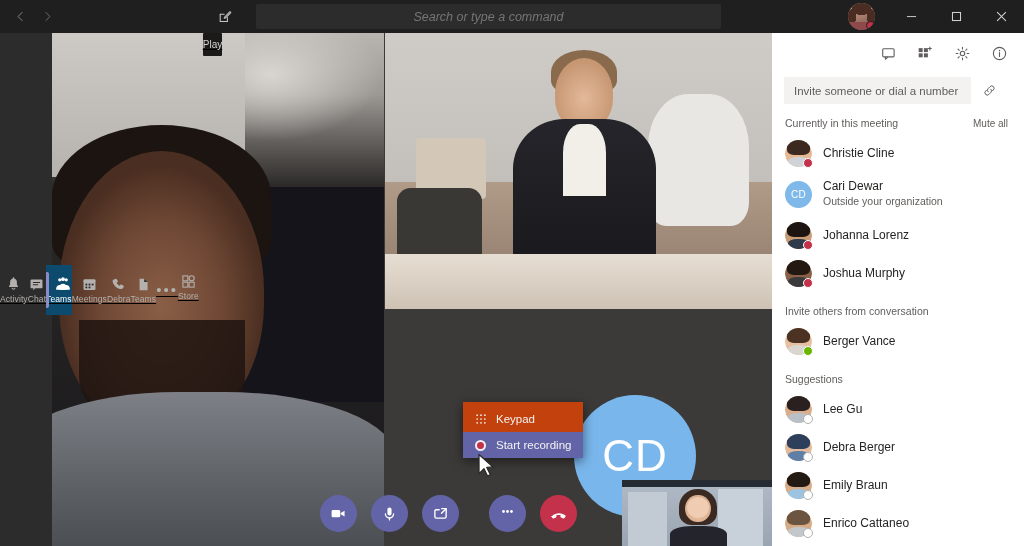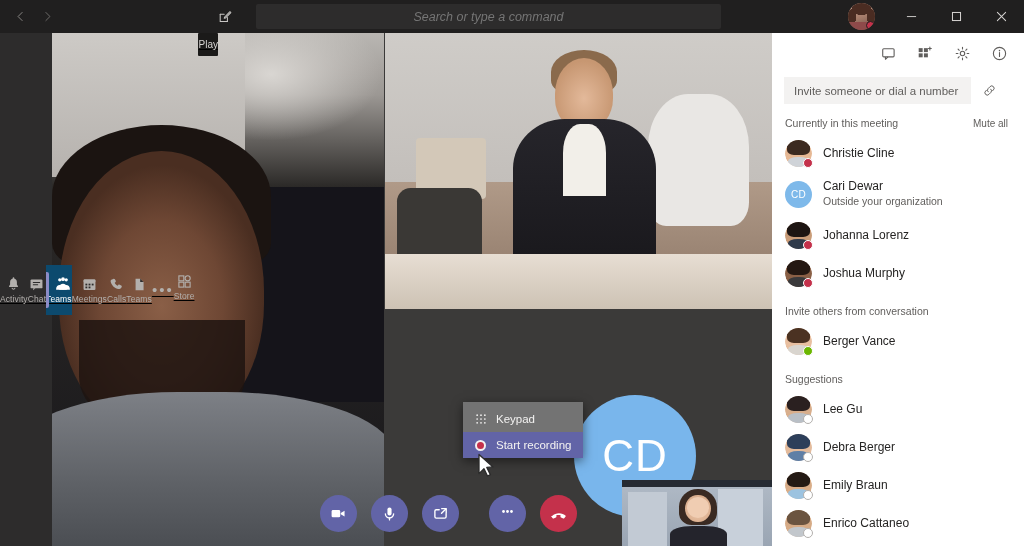--- a/index.html
+++ b/index.html
@@ -177,21 +177,21 @@
   .cbtn {
     width: 37px; height: 37px; border-radius: 50%; background: #6264a7;
     display: flex; align-items: center; justify-content: center; cursor: pointer; color: #fff;
   }
   .cbtn-sep { margin-left: 16px; }
   .cbtn-hangup { background: #c4314b; }
   .cbtn-dots { font-size: 17px; letter-spacing: 1.5px; line-height: 0; padding-bottom: 5px; }
 
   
   .ctxmenu {
-    position: absolute; left: 411px; bottom: 88px; width: 120px; background: #737373;
+    position: absolute; left: 411px; bottom: 88px; width: 120px; background: #c2410c;
     box-shadow: 0 3px 10px rgba(0,0,0,.5); z-index: 25; padding: 4px 0 0 0;
   }
   .ctx-item {
     height: 26px; display: flex; align-items: center; gap: 9px; padding: 0 11px;
     color: #f3f2f1; font-size: 11.5px; cursor: pointer;
   }
   .ctx-item.highlight { background: #6264a7; }
   .ctx-ico { width: 13px; height: 13px; display: flex; align-items: center; justify-content: center; }
   .rec-dot { width: 11px; height: 11px; border-radius: 50%; background: #c4314b;
     border: 2px solid #f3f2f1; }
@@ -350,21 +350,21 @@
         </div>
         <div class="rail-label">Meetings</div>
       </div>
 
       <div class="rail-item">
         <div class="rail-icon">
           <svg width="17" height="17" viewBox="0 0 20 20" fill="none">
             <path d="M6.2 3.4c.7-.5 1.5-.2 1.9.5l1 1.8c.3.6.2 1.3-.4 1.7l-.8.6c.6 1.6 1.9 2.9 3.5 3.5l.6-.8c.4-.6 1.1-.7 1.7-.4l1.8 1c.7.4 1 1.2.5 1.9l-.9 1.3c-.5.7-1.4 1-2.2.8C8.9 15.9 4.1 11.1 3.1 6.5c-.2-.8.1-1.7.8-2.2l2.3-.9z" fill="currentColor"></path>
           </svg>
         </div>
-        <div class="rail-label">Calls</div>
+        <div class="rail-label">Debra</div>
       </div>
 
       <div class="rail-item">
         <div class="rail-icon">
           <svg width="17" height="17" viewBox="0 0 20 20" fill="none">
             <path d="M5.4 3.2h5.4l4 4v9.6H5.4V3.2z" fill="currentColor"></path>
             <path d="M10.8 3.2v4h4" fill="#2d2c2c"></path>
           </svg>
         </div>
         <div class="rail-label">Teams</div>

